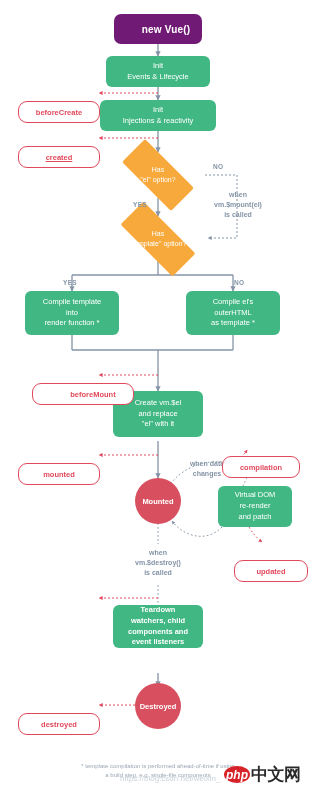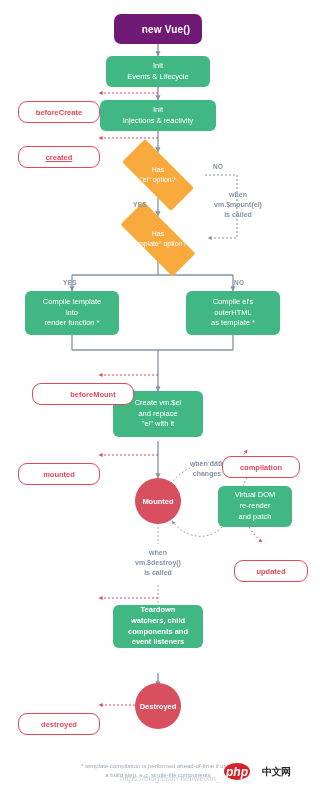--- a/index.html
+++ b/index.html
@@ -157,23 +157,23 @@
     background: #D8222A;
     color: #ffffff;
     font-size: 12px;
     font-weight: bold;
     display: flex;
     align-items: center;
     justify-content: center;
     font-style: italic;
   }
   .wm-cn {
-    margin-left: 12px;
+    margin-left: 1px;
     color: #2A2A2A;
-    font-size: 10px;
+    font-size: 17px;
     font-weight: bold;
     letter-spacing: -0.5px;
   }
   .wm-url {
     position: absolute;
     color: #C8D2DC;
     font-size: 8px;
     z-index: 5;
     white-space: nowrap;
     padding-left: 44px;

